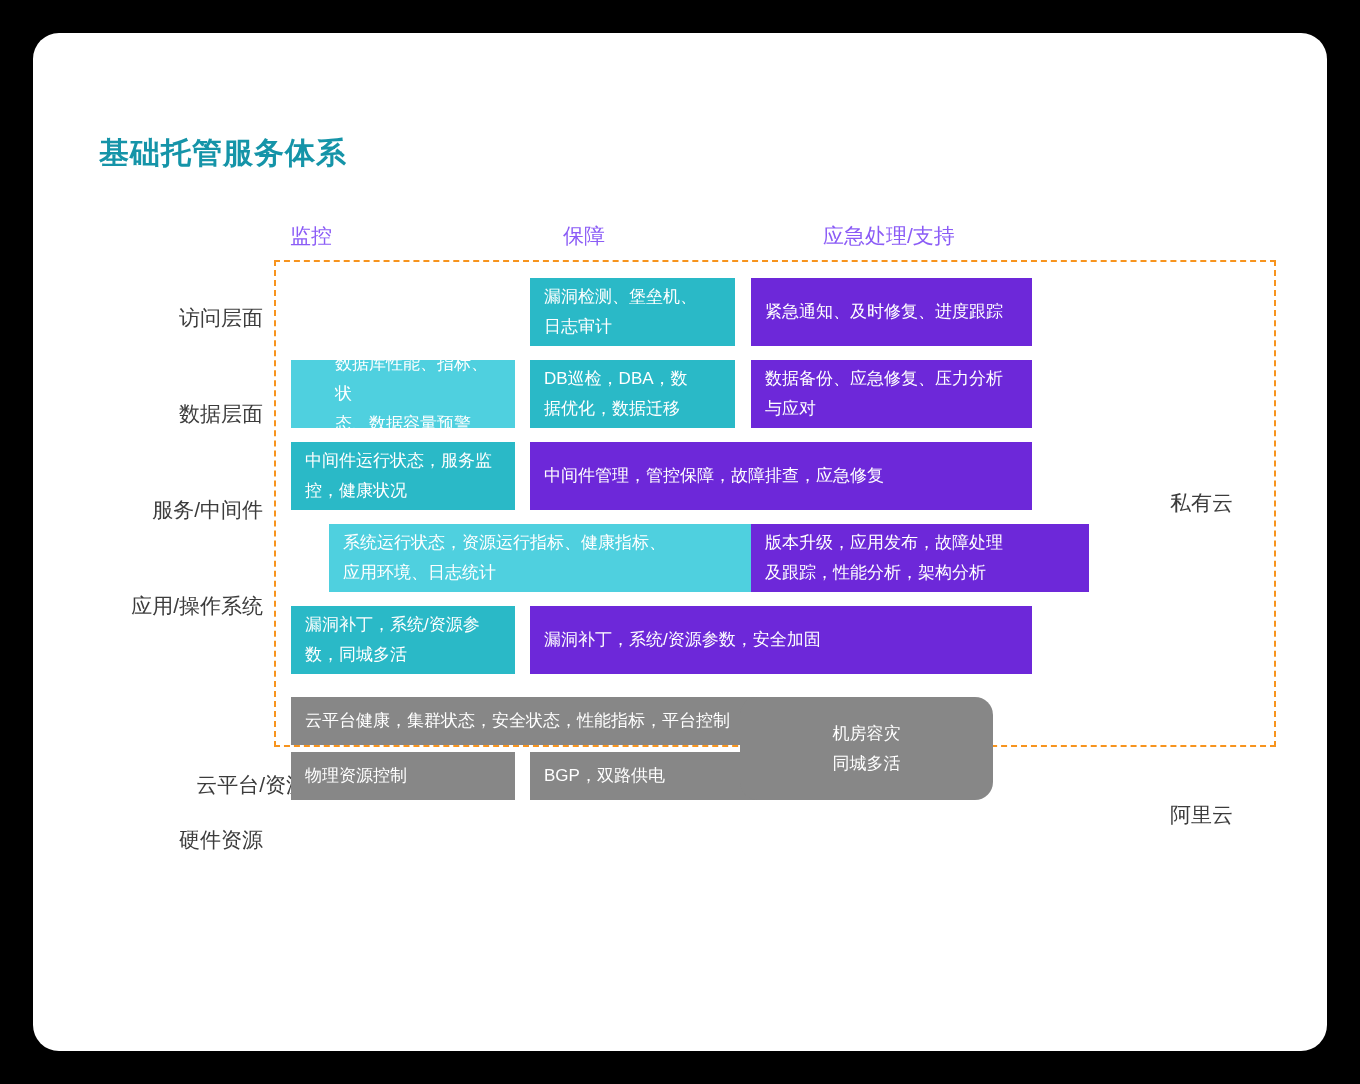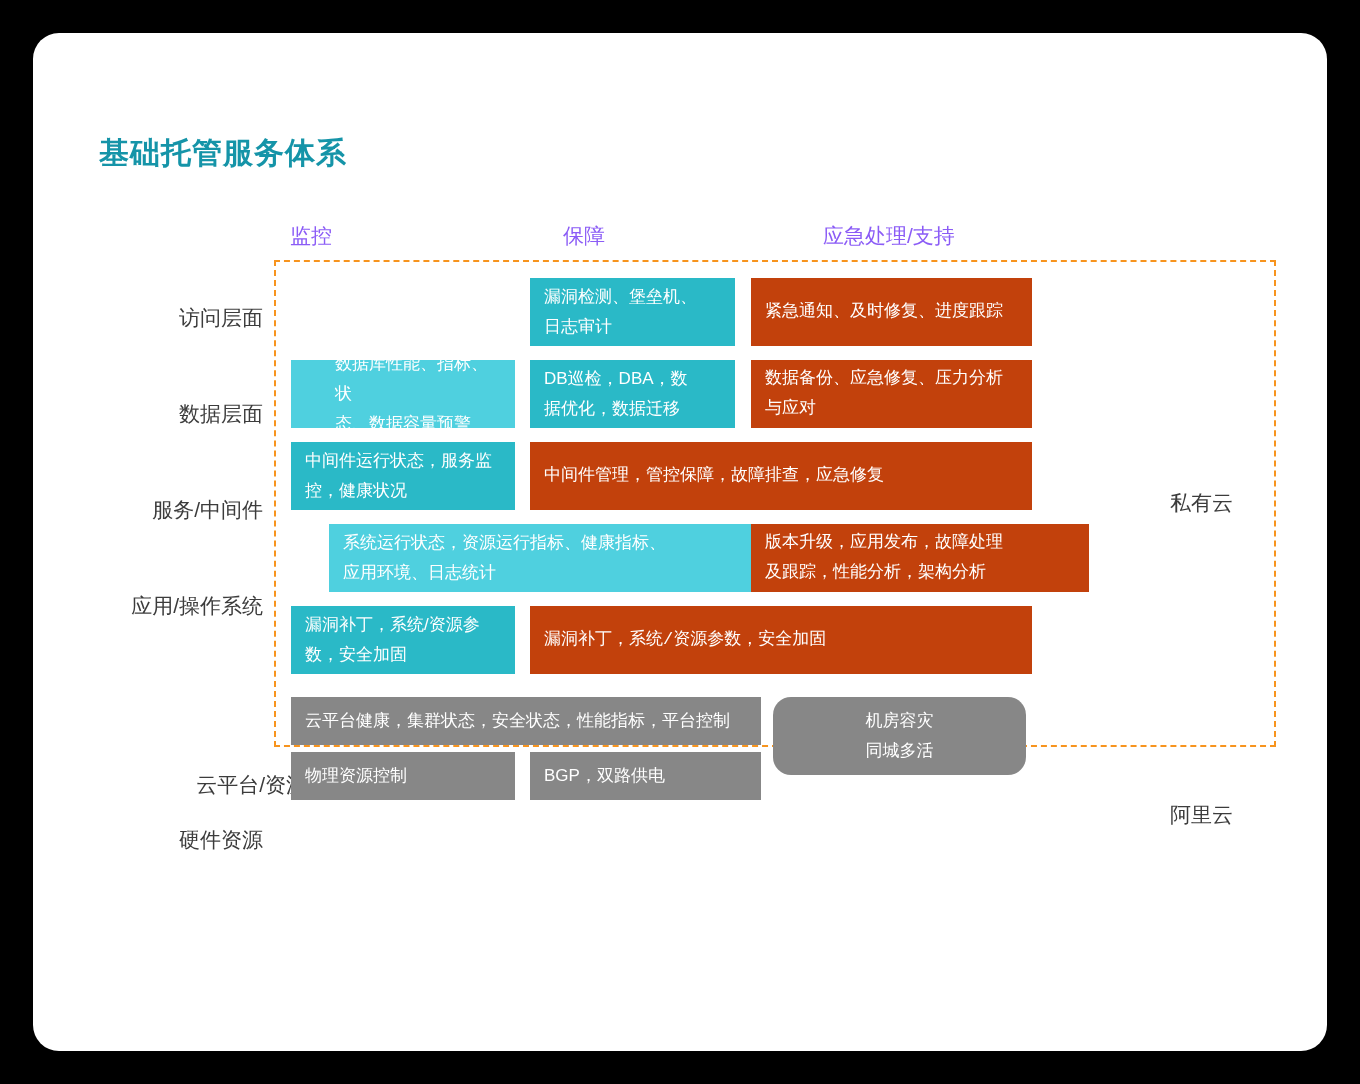--- a/index.html
+++ b/index.html
@@ -98,21 +98,21 @@
     flex-direction: column;
     justify-content: center;
     white-space: pre-line;
     overflow: hidden;
   }
   .cell.center { align-items: center; text-align: center; }
 
   
   .t-light { background: #4FD0DF; }
   .t-mid   { background: #2AB9C7; }
-  .t-dark  { background: #c2410c; font-family: Liberation Mono, monospace; }
+  .t-dark  { background: #6d28d9; }
   .t-gray  { background: #878787; }
 
   
   #cell-r0c0 { left: 258px; top: 245px; width: 224px; height: 68px; }
   #cell-r0c1 { left: 497px; top: 245px; width: 205px; height: 68px; }
   #cell-r0c2 { left: 718px; top: 245px; width: 281px; height: 68px; }
 
   
   #cell-r1c0 { left: 258px; top: 327px; width: 224px; height: 68px; padding-left: 44px; }
   #cell-r1c1 { left: 497px; top: 327px; width: 205px; height: 68px; }
@@ -131,21 +131,21 @@
   #cell-r4c12 { left: 497px; top: 573px; width: 502px; height: 68px; }
 
   
   #cell-r5c01 { left: 258px; top: 664px; width: 470px; height: 48px; }
 
   
   #cell-r6c0 { left: 258px; top: 719px; width: 224px; height: 48px; }
   #cell-r6c1 { left: 497px; top: 719px; width: 231px; height: 48px; }
 
   
-  #cell-dr-span { left: 740px; top: 664px; width: 253px; height: 78px; border-radius: 18px; }
+  #cell-dr-span { left: 707px; top: 664px; width: 253px; height: 103px; border-radius: 18px; }
 </style>
 </head>
 <body>
 
 <div class="card">
 
   <div class="title">基础托管服务体系</div>
 
   <div class="col-head" id="col-head-0">监控</div>
   <div class="col-head" id="col-head-1">保障</div>
@@ -177,21 +177,21 @@
   <div class="cell t-mid" id="cell-r2c0">中间件运行状态，服务监
 控，健康状况</div>
   <div class="cell t-dark" id="cell-r2c12">中间件管理，管控保障，故障排查，应急修复</div>
 
   <div class="cell t-light" id="cell-r3c01">系统运行状态，资源运行指标、健康指标、
 应用环境、日志统计</div>
   <div class="cell t-dark" id="cell-r3c2">版本升级，应用发布，故障处理
 及跟踪，性能分析，架构分析</div>
 
   <div class="cell t-mid" id="cell-r4c0">漏洞补丁，系统/资源参
-数，安全加固</div>
+数，同城多活</div>
   <div class="cell t-dark" id="cell-r4c12">漏洞补丁，系统/资源参数，安全加固</div>
 
   <div class="cell t-gray" id="cell-r5c01">云平台健康，集群状态，安全状态，性能指标，平台控制</div>
 
   <div class="cell t-gray" id="cell-r6c0">物理资源控制</div>
   <div class="cell t-gray" id="cell-r6c1">BGP，双路供电</div>
 
   <div class="cell t-gray center" id="cell-dr-span">机房容灾
 同城多活</div>
 

